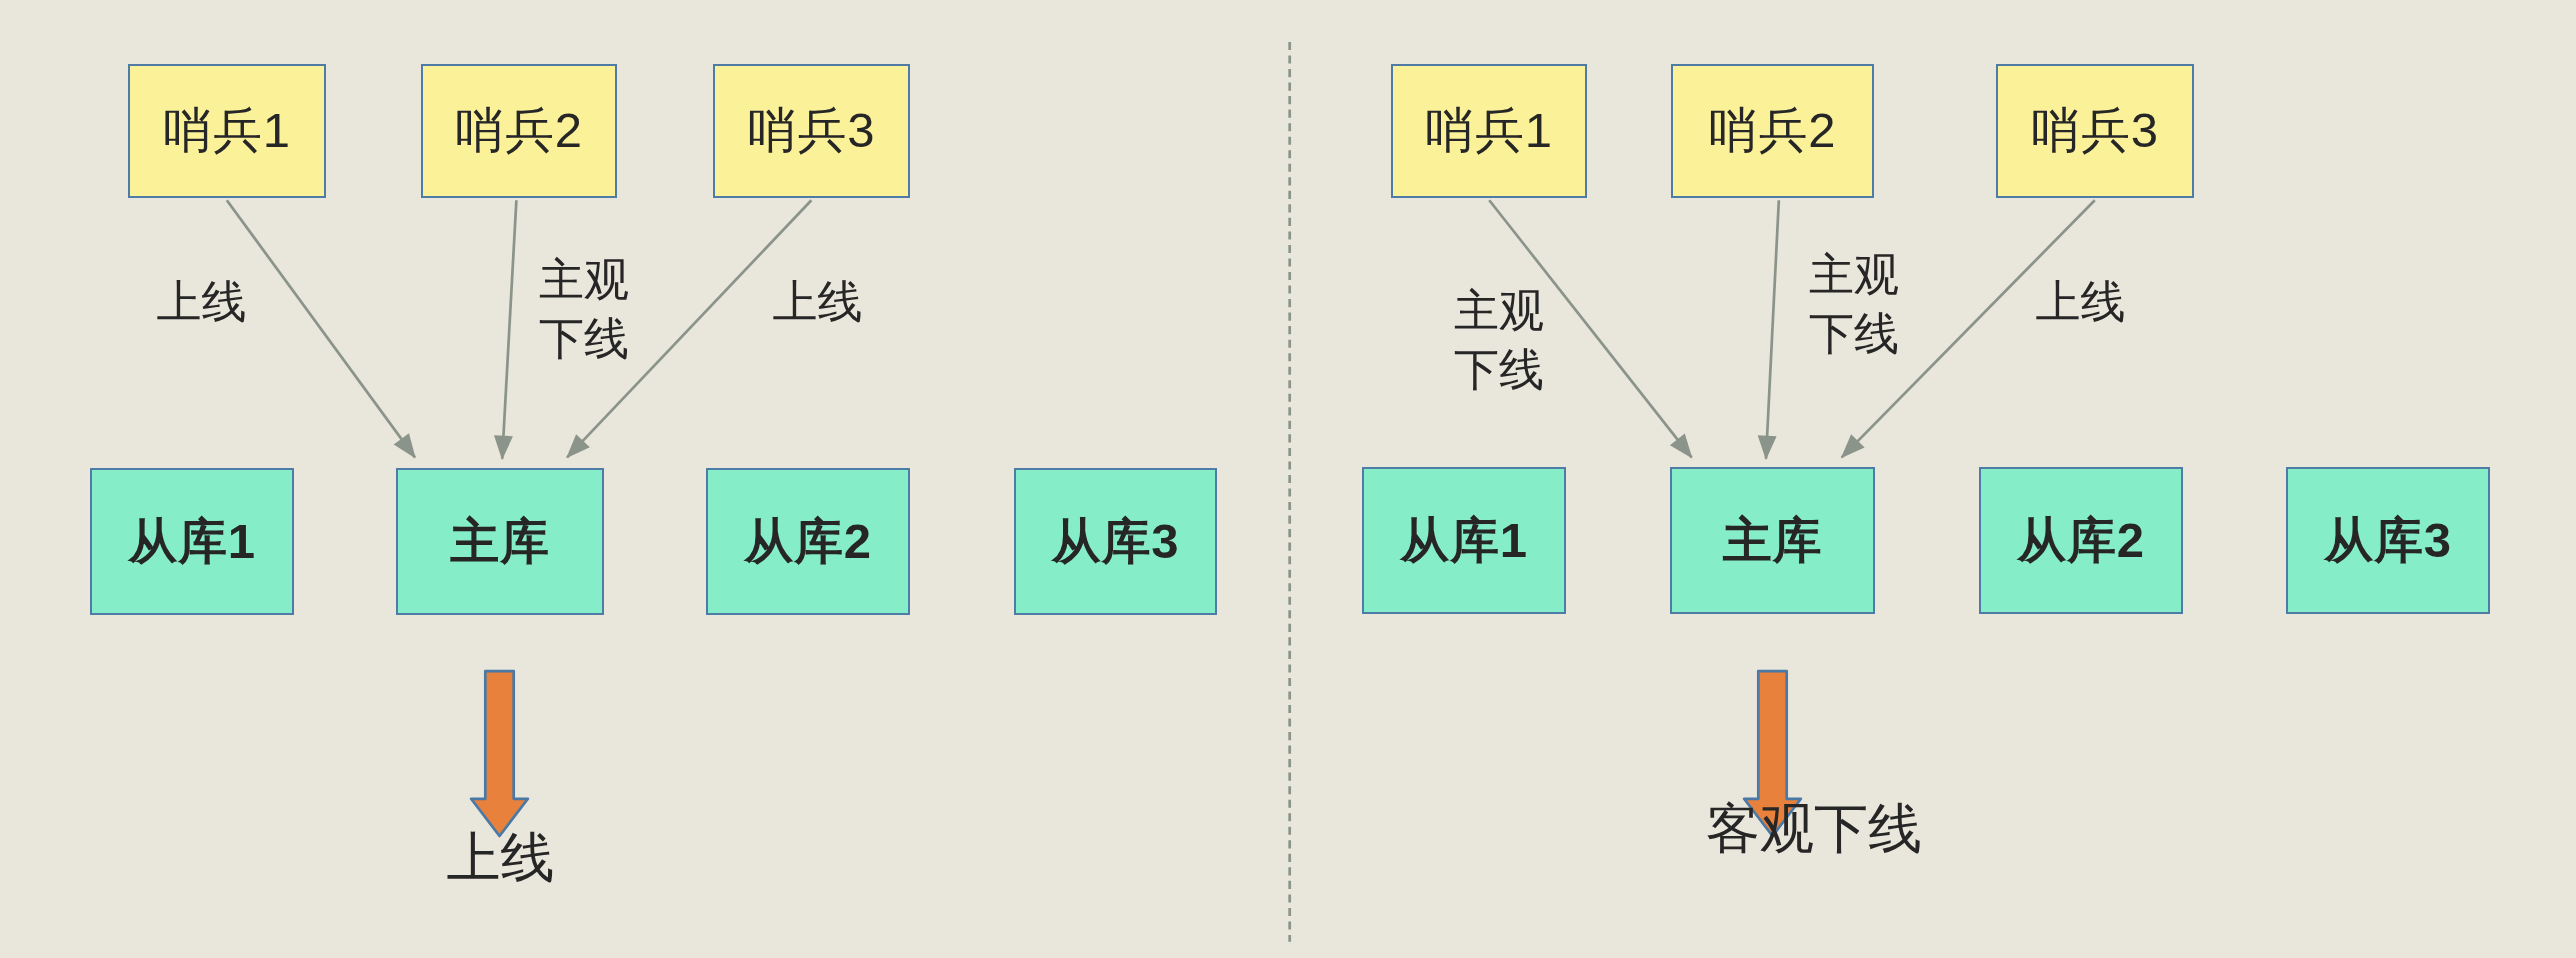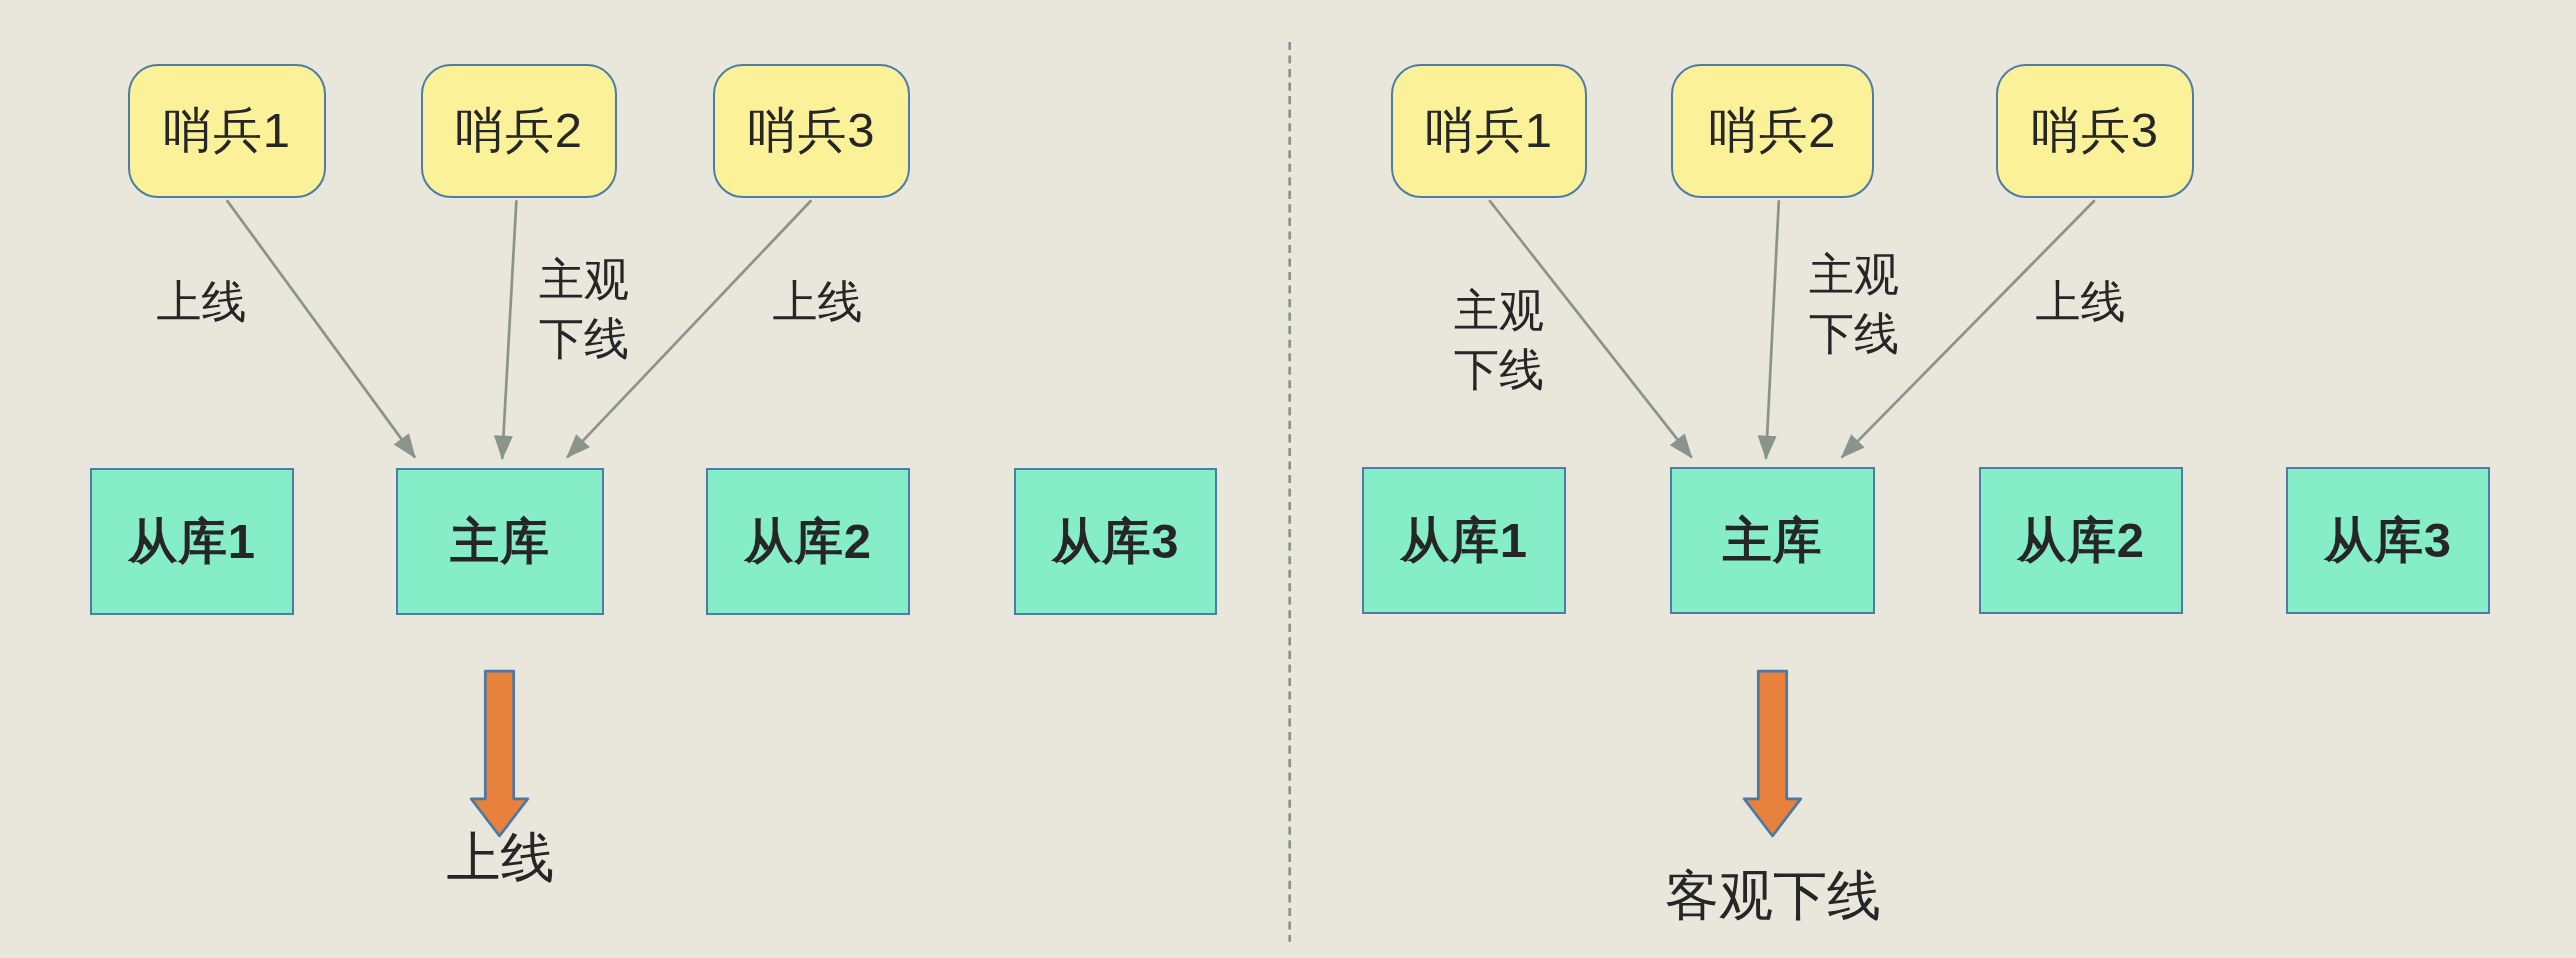--- a/index.html
+++ b/index.html
@@ -26,21 +26,21 @@
     display: flex;
     align-items: center;
     justify-content: center;
     box-sizing: border-box;
     border: 2.7px solid var(--box_border, #4E7CA6);
     font-size: 49px;
     font-weight: 500;
     letter-spacing: 0.7px;
     white-space: nowrap;
   }
-  .sentinel { background: var(--sentinel_fill, #FAF198); border-radius: 30px; }
+  .sentinel { background: var(--sentinel_fill, #FAF198); }
   .node     { background: var(--node_fill, #86EDC9); font-weight: bold; }
   .edge-label {
     position: absolute;
     font-size: 45px;
     line-height: 1.32;
     text-align: center;
     white-space: nowrap;
   }
   .edge-label.two-line {
     white-space: normal;
@@ -106,16 +106,16 @@
 
   <div class="box node" style="left:1362px; top:467px; width:204px; height:147px;">从库1</div>
   <div class="box node" style="left:1670px; top:467px; width:205px; height:147px;">主库</div>
   <div class="box node" style="left:1979px; top:467px; width:204px; height:147px;">从库2</div>
   <div class="box node" style="left:2286px; top:467px; width:204px; height:147px;">从库3</div>
 
   <svg class="block-arrow" style="left:1742px; top:669px;" width="61" height="169" viewBox="0 0 90 250" xmlns="http://www.w3.org/2000/svg">
     <polygon points="24,3 66,3 66,192 87,192 45,247 3,192 24,192" fill="#E8813C" stroke="#4A79A5" stroke-width="4" stroke-linejoin="round"></polygon>
   </svg>
 
-  <div class="result-label" style="left:1624px; top:860px; width:298px;">客观下线</div>
+  <div class="result-label" style="left:1624px; top:793px; width:298px;text-align:right;">客观下线</div>
 
 </div>
 
 
 </body></html>

